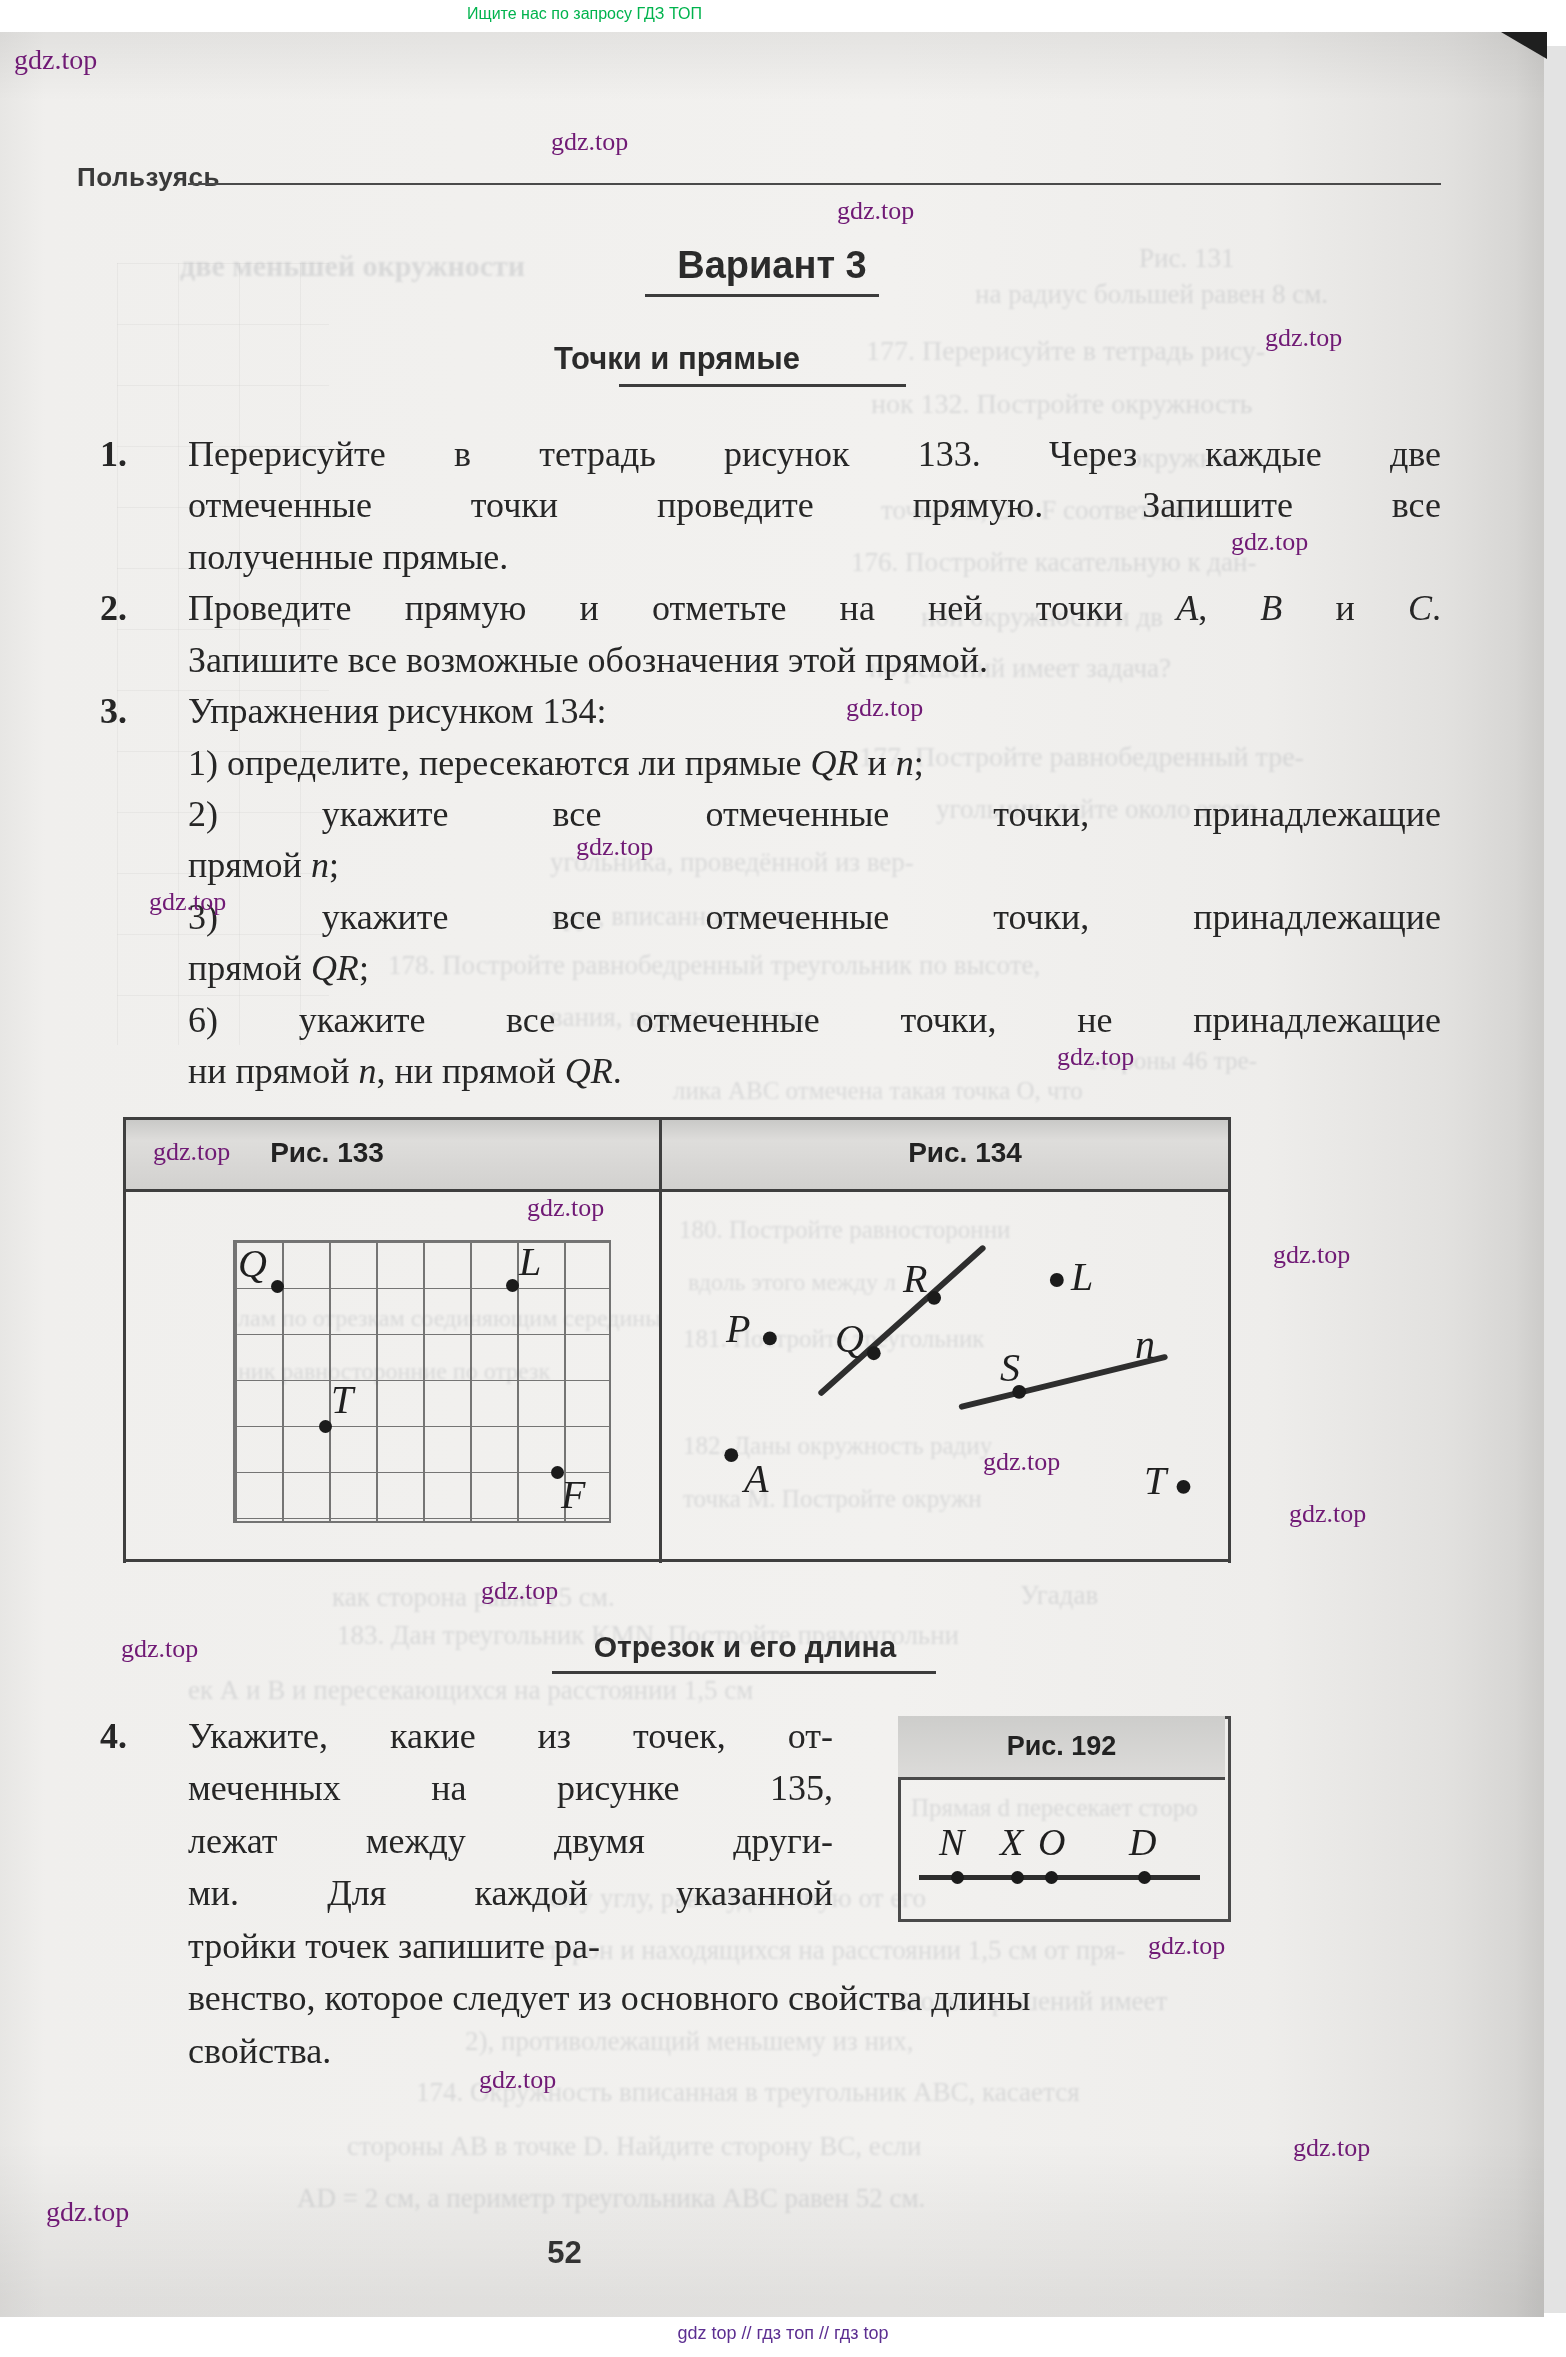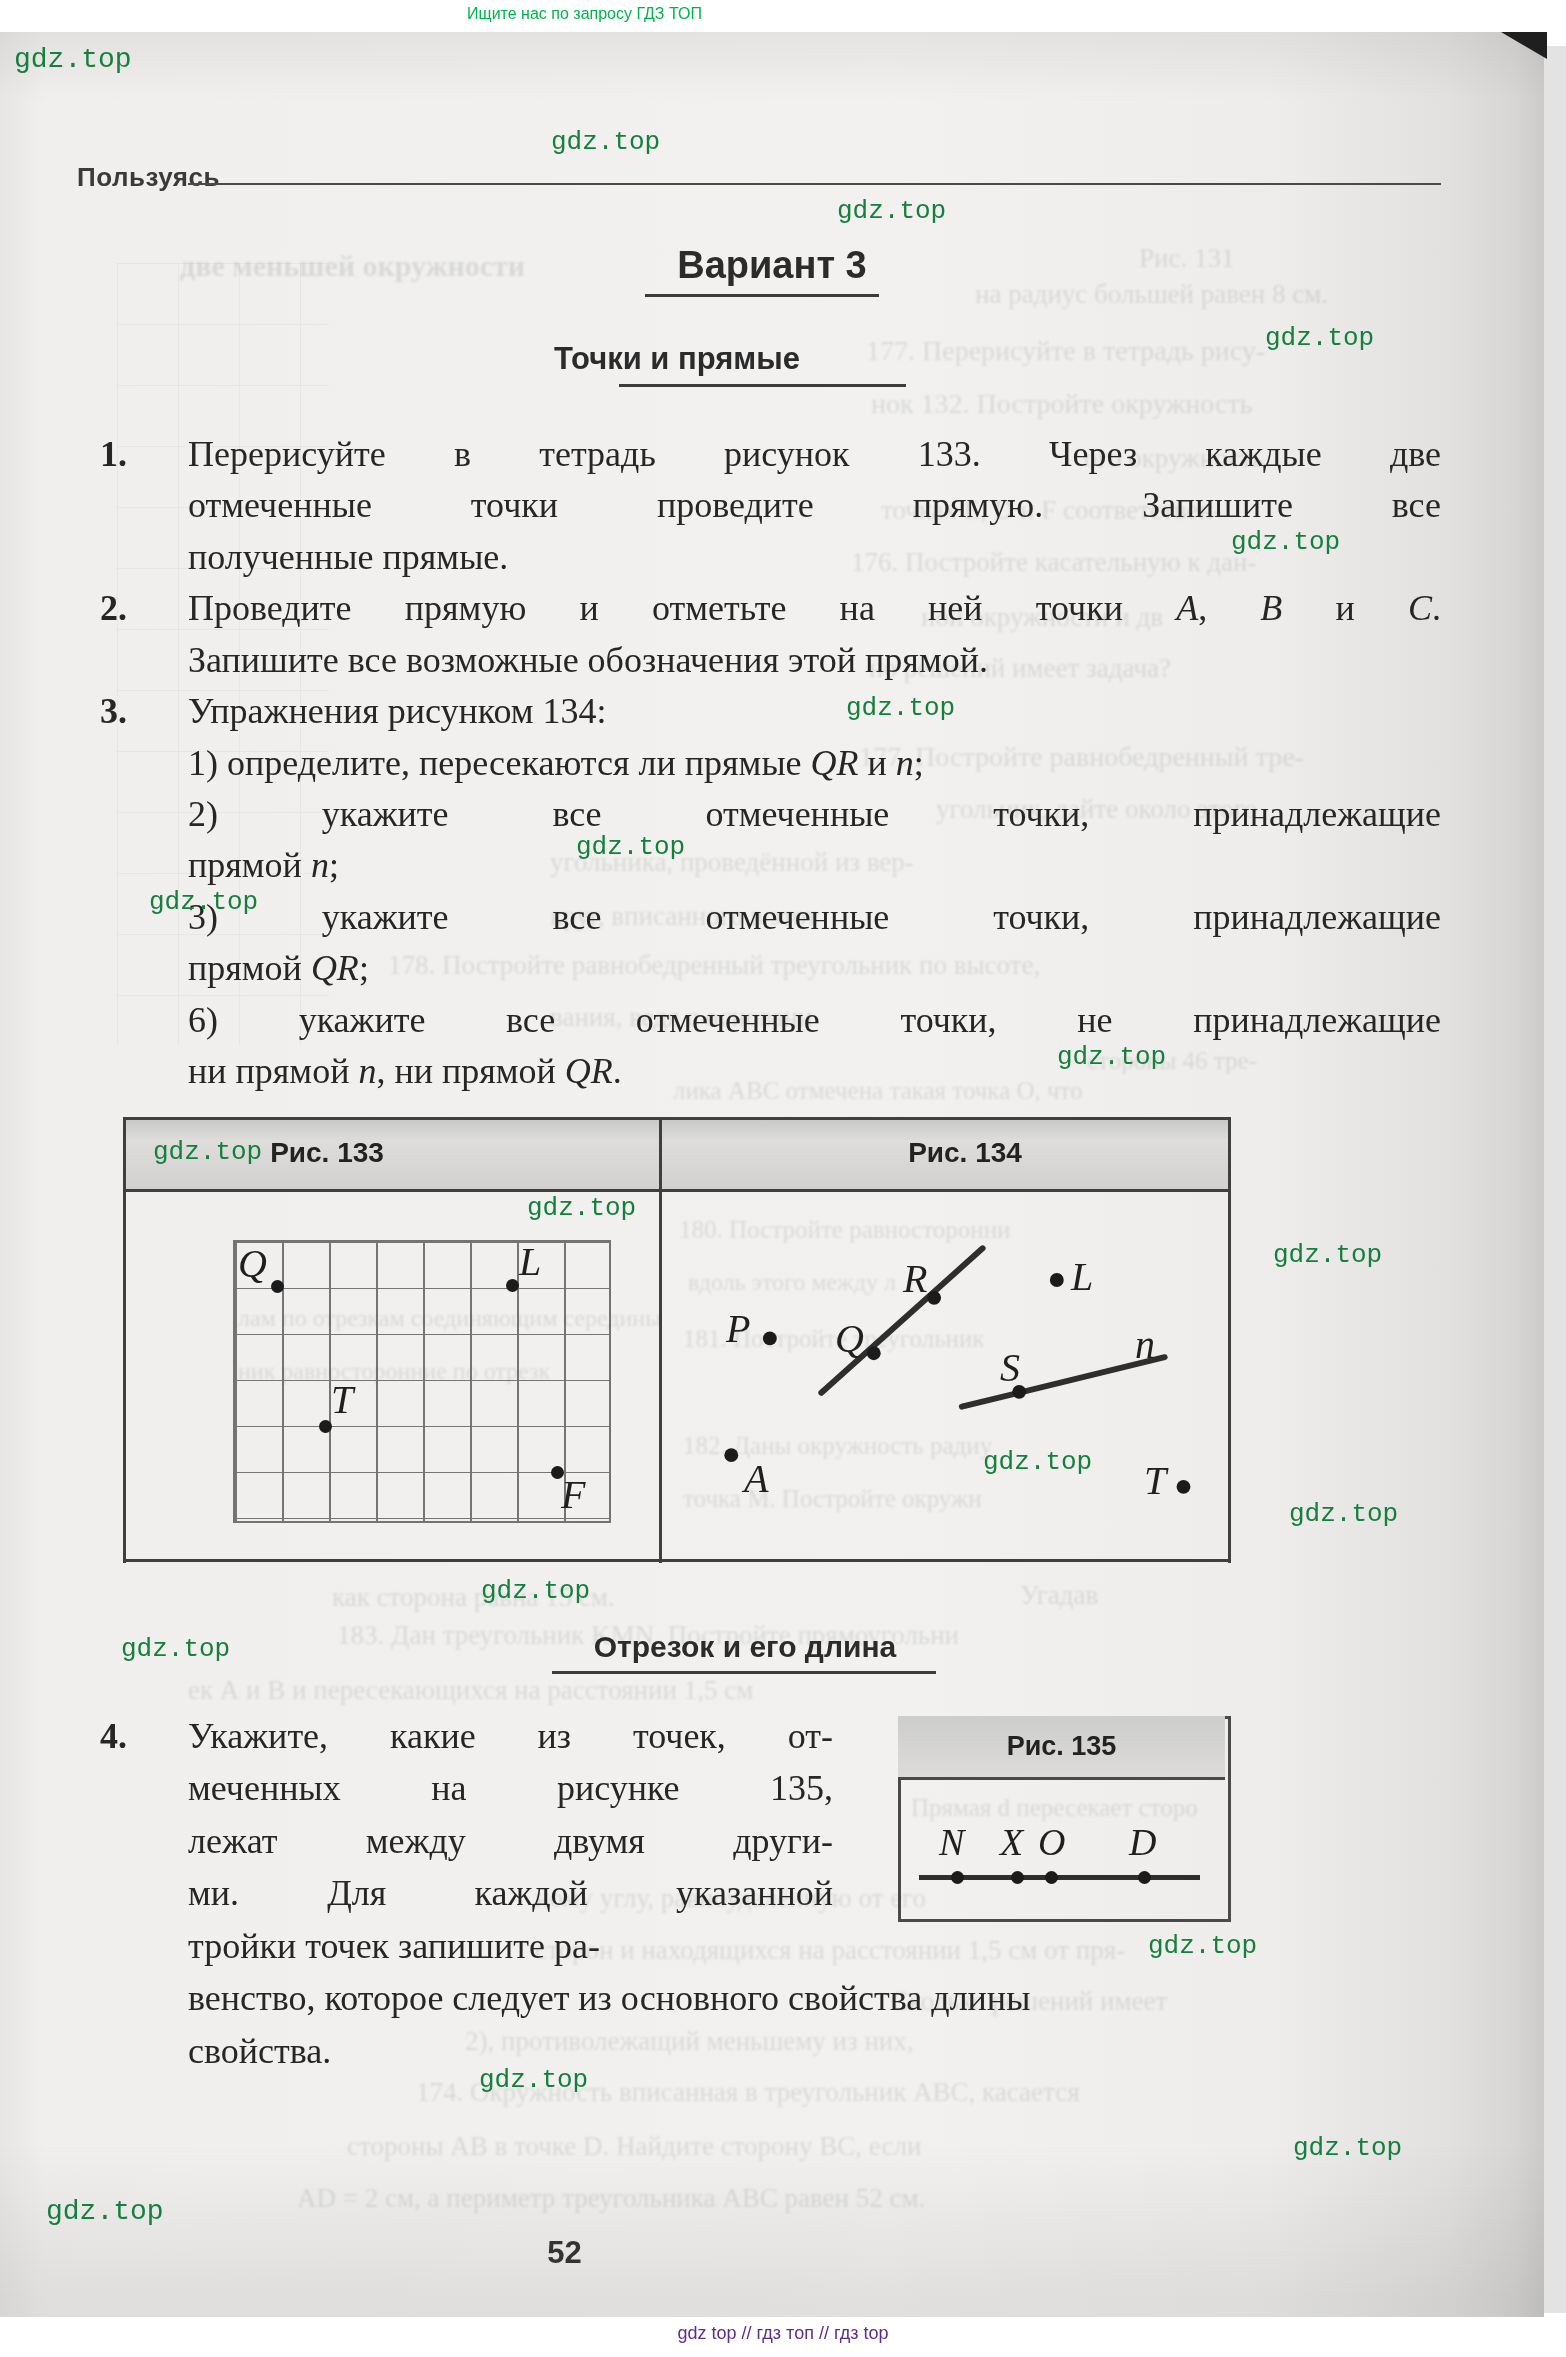--- a/index.html
+++ b/index.html
@@ -13,21 +13,21 @@
     background:linear-gradient(180deg,rgba(0,0,0,.06) 0,rgba(0,0,0,0) 69px,rgba(0,0,0,0) 2109px,rgba(0,0,0,.07) 2267px);}
   .scan-strip{left:1544px;top:46px;width:22px;height:2267px;background:#e3e3e3;}
   .corner{left:1501px;top:32px;width:46px;height:27px;background:#1f1f1f;
     clip-path:polygon(0 0,100% 0,100% 100%);}
   
   .promo{left:436px;top:5px;width:297px;text-align:center;font-family:"Liberation Sans",sans-serif;
     font-size:16px;font-weight:normal;color:#00b34d;}
   .footer{left:0;top:2323px;width:1566px;text-align:center;font-family:"Liberation Sans",sans-serif;
     font-size:18px;color:#5c2e91;}
   
-  .wm{font-family:Liberation Mono, monospace;font-size:26px;color:#15803d;white-space:nowrap;z-index:6;}
+  .wm{font-family:Liberation Serif, serif;font-size:26px;color:#701a75;white-space:nowrap;z-index:6;}
   .wm-big{font-size:28px;}
   
   .hdr-label{left:77px;top:162px;font-family:"Liberation Sans",sans-serif;font-weight:bold;
     font-size:26px;color:#3a3a3a;letter-spacing:0.5px;z-index:3;}
   .hdr-rule{left:188px;top:183px;width:1253px;height:2px;background:#4a4a4a;z-index:3;}
   .title-variant{left:554px;top:244px;width:436px;text-align:center;font-family:"Liberation Sans",sans-serif;
     font-weight:bold;font-size:38px;color:#2b2b2b;z-index:3;}
   .ul-variant{left:645px;top:294px;width:234px;height:3px;background:#3c3c3c;z-index:3;}
   .title-s1{left:554px;top:341px;width:436px;font-family:"Liberation Sans",sans-serif;
     font-weight:bold;font-size:31px;color:#2b2b2b;z-index:3;}
@@ -173,21 +173,21 @@
 <div class="abs tj" style="left:188px;top:1715px;width:645px">Укажите, какие из точек, от-</div>
 <div class="abs tj" style="left:188px;top:1767px;width:645px">меченных на рисунке 135,</div>
 <div class="abs tj" style="left:188px;top:1820px;width:645px">лежат между двумя други-</div>
 <div class="abs tj" style="left:188px;top:1872px;width:645px">ми. Для каждой указанной</div>
 <div class="abs tl" style="left:188px;top:1925px">тройки точек запишите ра-</div>
 <div class="abs tl" style="left:188px;top:1977px">венство, которое следует из основного свойства длины</div>
 <div class="abs tl" style="left:188px;top:2030px">свойства.</div>
 
 <div class="abs p135"></div>
 <div class="abs p135-band"></div>
-<div class="abs fig-cap" style="left:997px;top:1731px;width:129px;text-align:center;font-size:27px">Рис. 135</div>
+<div class="abs fig-cap" style="left:997px;top:1731px;width:129px;text-align:center;font-size:27px">Рис. 192</div>
 <div class="abs n-line"></div>
 <div class="abs dot" style="left:951px;top:1871px"></div>
 <div class="abs dot" style="left:1011px;top:1871px"></div>
 <div class="abs dot" style="left:1045px;top:1871px"></div>
 <div class="abs dot" style="left:1138px;top:1871px"></div>
 <div class="abs lbl" style="left:939px;top:1820px;font-size:38px">N</div>
 <div class="abs lbl" style="left:1000px;top:1820px;font-size:38px">X</div>
 <div class="abs lbl" style="left:1038px;top:1820px;font-size:38px">O</div>
 <div class="abs lbl" style="left:1129px;top:1820px;font-size:38px">D</div>
 

